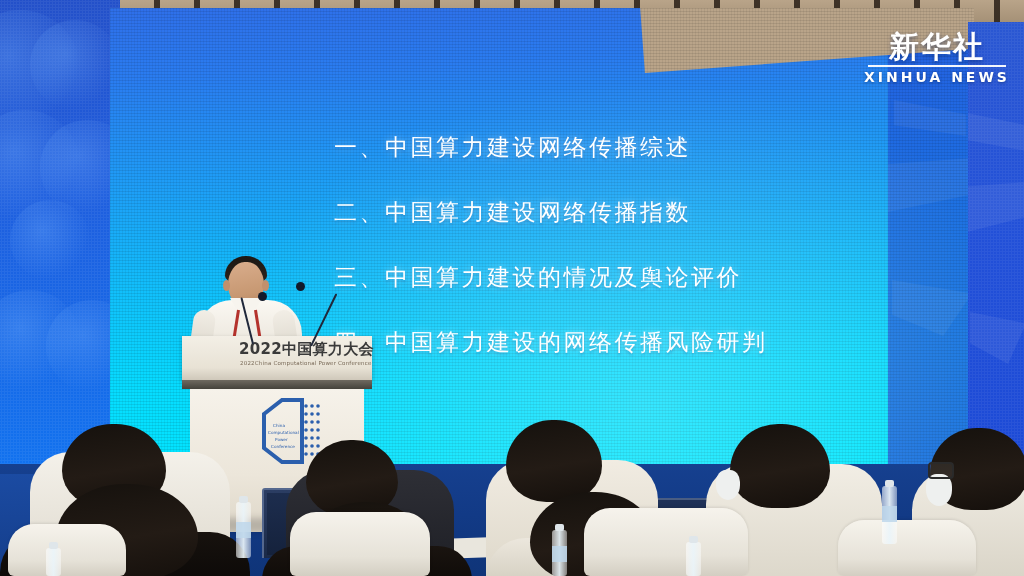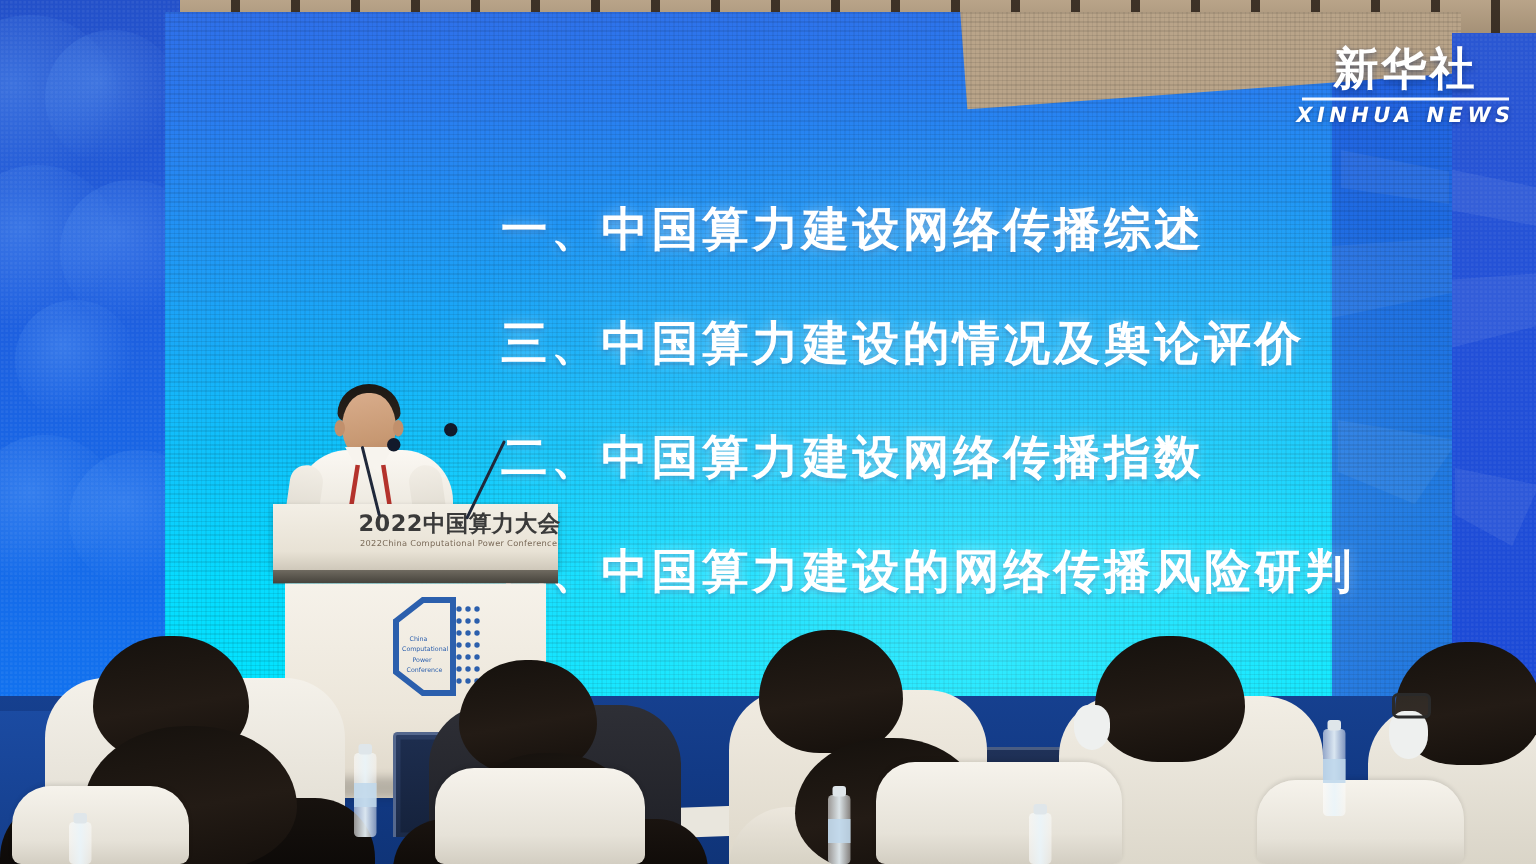--- a/index.html
+++ b/index.html
@@ -98,22 +98,22 @@
     letter-spacing:7px;
     text-shadow:0 0 10px rgba(255,255,255,.45), 0 2px 3px rgba(0,40,120,.35);
     z-index:6;
   }
   .toc{
     position:absolute;left:0;top:124px;width:864px;
     z-index:6;
   }
   .toc-item{
     color:#ffffff;
-    font-size:31px;
-    font-weight:bold;
+    font-size:23px;
+    font-weight:normal;
     letter-spacing:2.5px;
     margin:0 0 34px 0;
     padding-left:224px;
     text-shadow:0 0 9px rgba(255,255,255,.40), 0 2px 3px rgba(0,60,140,.30);
     white-space:nowrap;
   }
   .toc-item:last-child{margin-bottom:0;}
 
   
   .podium{
@@ -293,41 +293,41 @@
       <div class="tri" style="left:6px;top:92px;width:72px;height:36px;clip-path:polygon(0 0,100% 40%,100% 100%,0 70%);"></div>
       <div class="tri" style="left:0px;top:150px;width:86px;height:60px;clip-path:polygon(0 10%,100% 0,100% 60%,0 90%);"></div>
       <div class="tri" style="left:4px;top:272px;width:80px;height:56px;clip-path:polygon(0 0,100% 24%,64% 100%,0 62%);"></div>
     </div>
 
     <div class="angle-cut"></div>
 
 
     <div class="toc">
       <div class="toc-item">一、中国算力建设网络传播综述</div>
+      <div class="toc-item">二、中国算力建设网络传播指数</div>
       <div class="toc-item">三、中国算力建设的情况及舆论评价</div>
-      <div class="toc-item">二、中国算力建设网络传播指数</div>
       <div class="toc-item">四、中国算力建设的网络传播风险研判</div>
     </div>
 
     <div class="led-pixels"></div>
     <div class="led-sheen"></div>
   </div>
 
   <div class="wall-right">
     <div class="dots"></div>
     <div class="poly" style="left:-6px;top:90px;width:70px;height:40px;clip-path:polygon(0 0,100% 36%,100% 100%,0 68%);"></div>
     <div class="poly" style="left:0px;top:160px;width:60px;height:54px;clip-path:polygon(0 8%,100% 0,100% 64%,0 92%);"></div>
     <div class="poly" style="left:2px;top:290px;width:56px;height:52px;clip-path:polygon(0 0,100% 22%,68% 100%,0 60%);"></div>
   </div>
 
   <div style="position:absolute;left:834px;top:30px;width:150px;z-index:20;text-align:center;margin-left:28px;">
     <div style="font-size:30px;font-weight:bold;color:#ffffff;letter-spacing:2px;line-height:1.12;
                 text-shadow:0 2px 4px rgba(0,30,90,.5);">新华社</div>
     <div style="height:2px;background:#ffffff;margin:1px 6px 2px 6px;opacity:.95;"></div>
-    <div style="font-size:14px;font-weight:bold;font-style:italic;color:#ffffff;letter-spacing:3px;
+    <div style="font-size:14px;font-weight:bold;color:#ffffff;letter-spacing:3px;
                 text-shadow:0 1px 3px rgba(0,30,90,.5);">XINHUA NEWS</div>
   </div>
 
   <div class="speaker">
     <div class="sp-hair"></div>
     <div class="sp-head"></div>
     <div class="sp-ear" style="left:31px;top:32px;"></div>
     <div class="sp-ear" style="left:70px;top:32px;"></div>
     <div class="sp-body"></div>
     <div class="sp-collar"></div>

